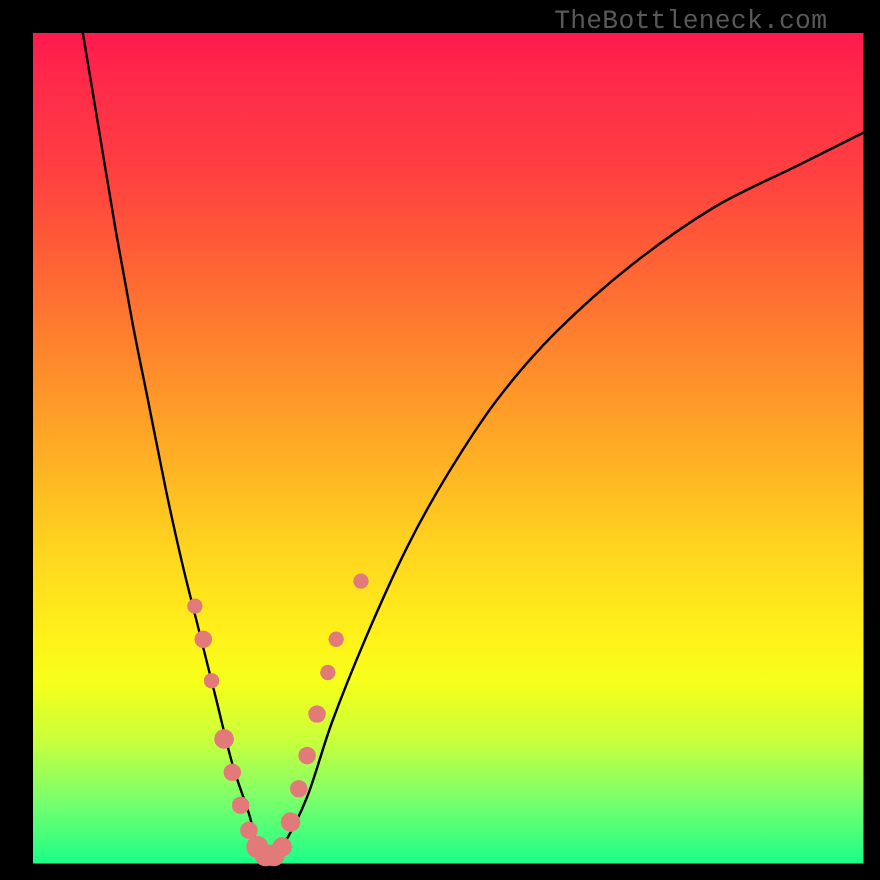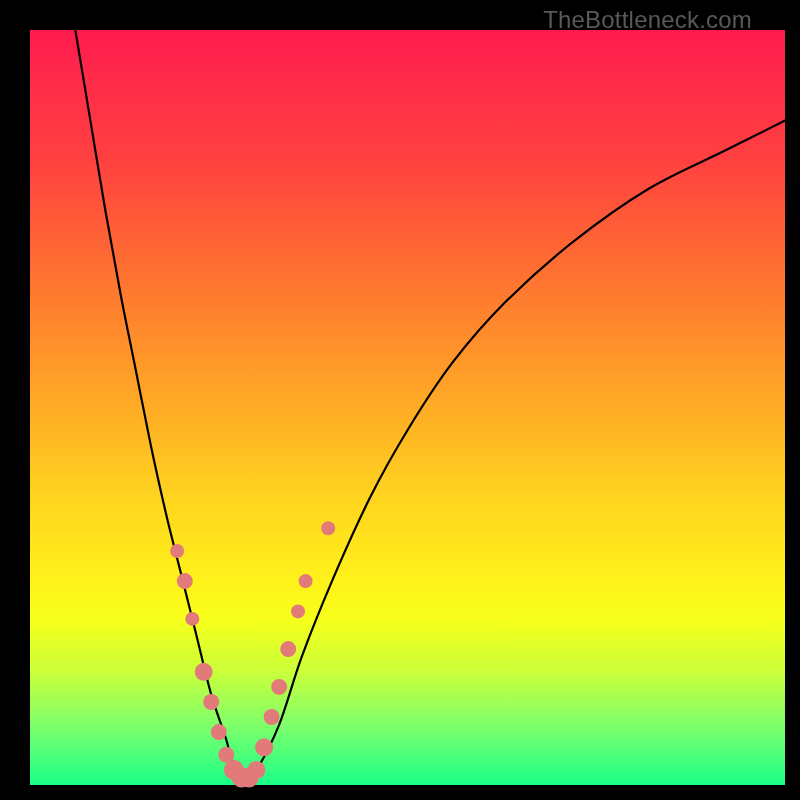--- a/index.html
+++ b/index.html
@@ -9,20 +9,21 @@
     height: 800px;
     overflow: hidden;
     background: #000;
     font-family: Arial, Helvetica, sans-serif;
   }
   .frame {
     position: relative;
     width: 770px;
     height: 800px;
     background: #000;
+    font-family: Liberation Mono, monospace;
   }
   .plot-area {
     position: absolute;
     left: 30px;
     top: 30px;
     width: 755px;
     height: 755px;
     background: linear-gradient(to bottom,
       #ff1a4d 0%,
       #ff2a4a 6%,

